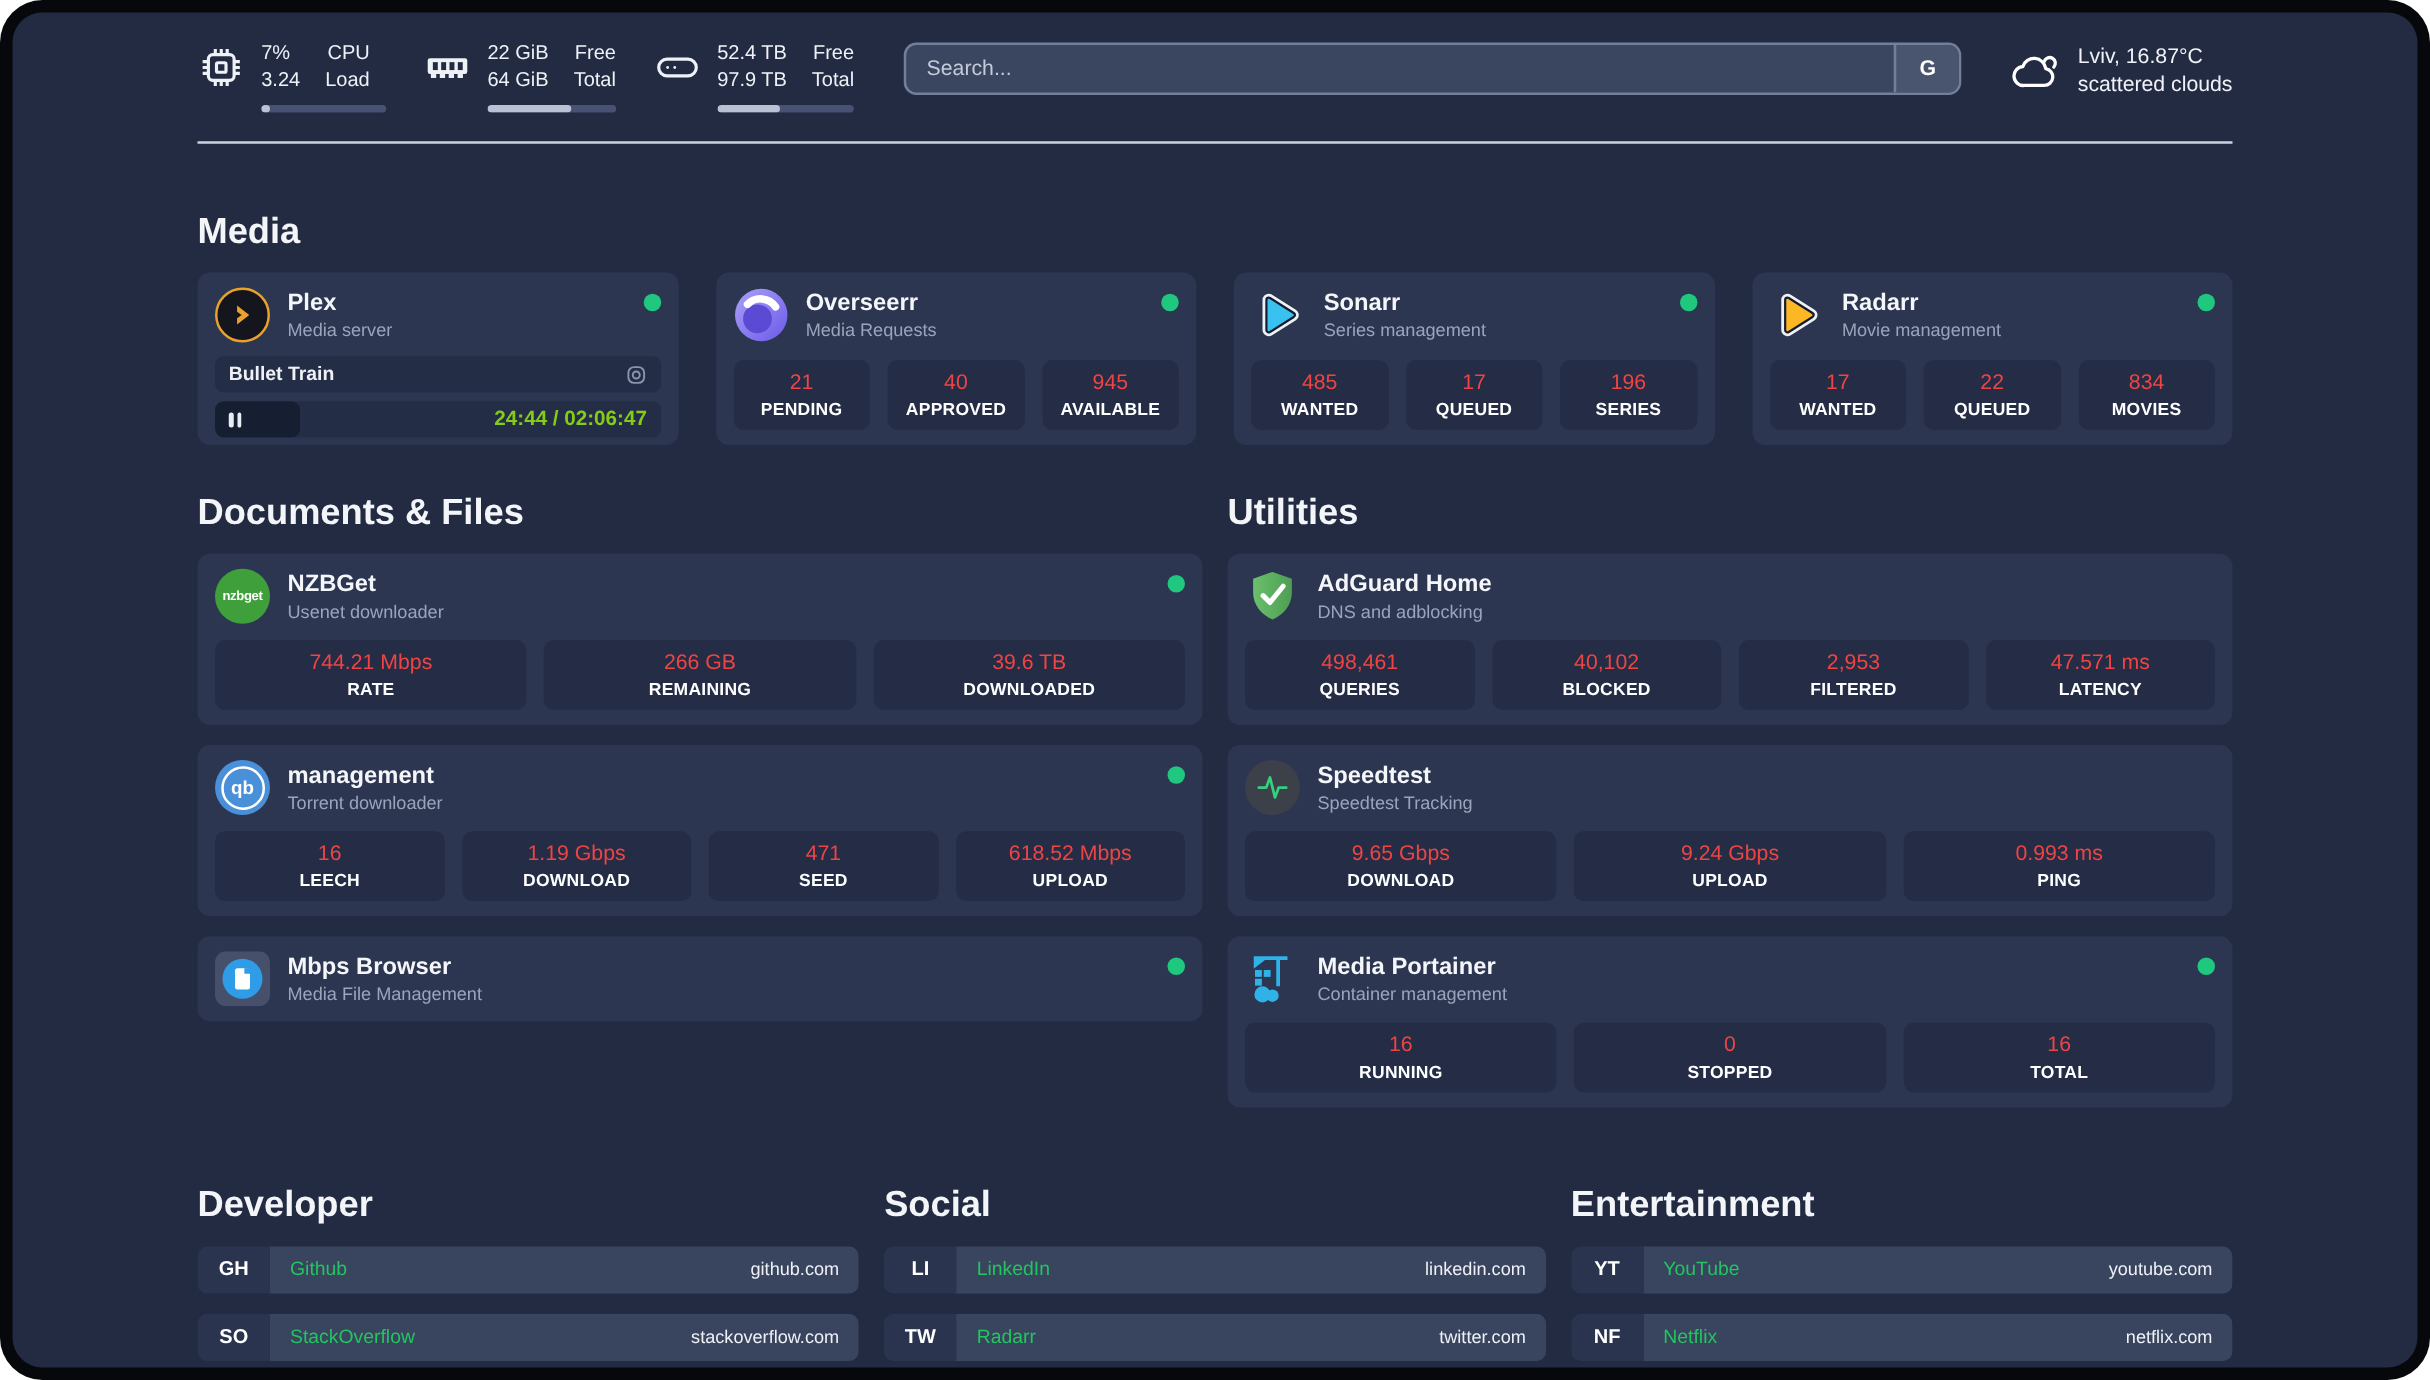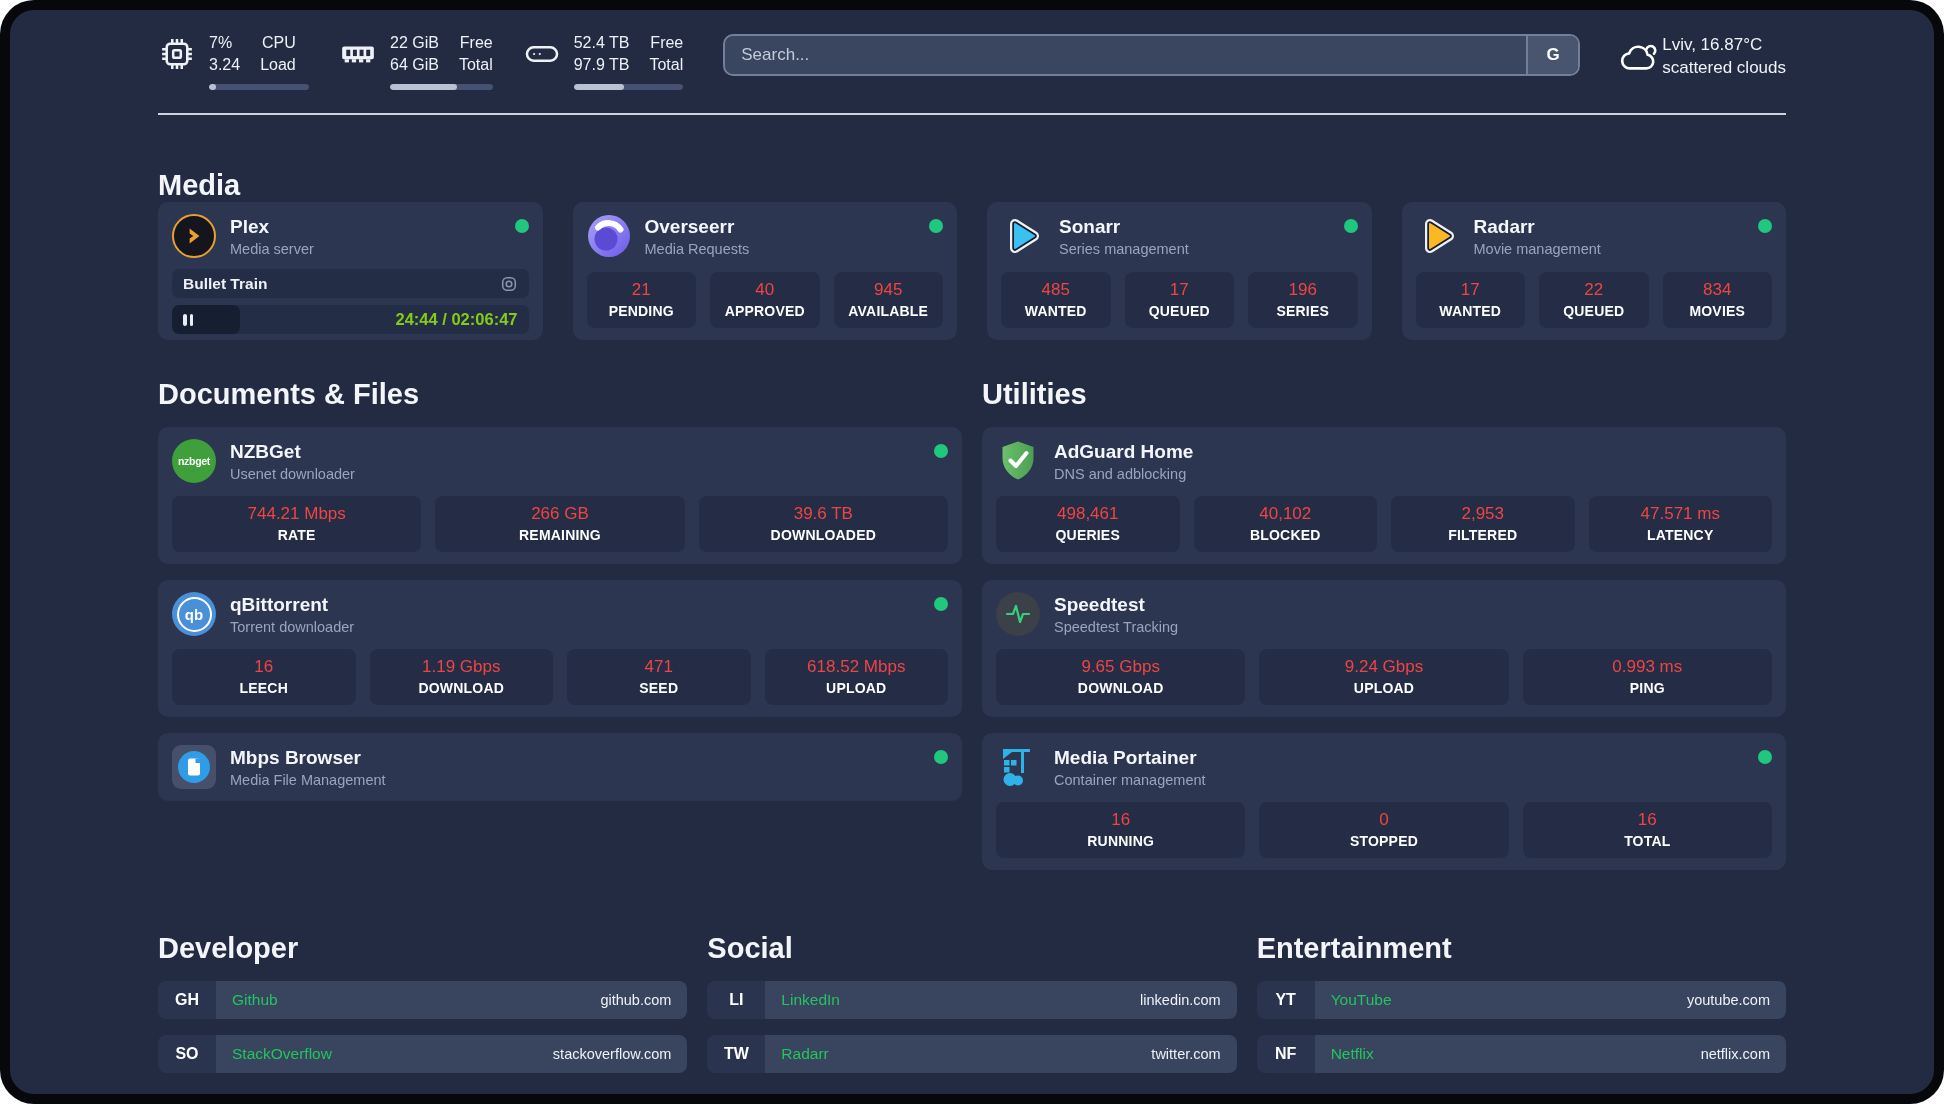--- a/index.html
+++ b/index.html
@@ -21,30 +21,30 @@
   .sys-col { display:flex; flex-direction:column; font-size:16px; color:#eef1f7; line-height:1.4; }
   .sys-col.right { text-align:right; }
   .sys-bar { height:6px; border-radius:3px; background:#47527239; background:#475272; margin-top:7px; margin-left:51px; min-width:100px; overflow:hidden; }
   .sys-fill { height:100%; background:#b9c1d4; border-radius:3px; }
 
   .search { flex:1; display:flex; align-items:stretch; height:42px; margin:2px 38px 0 10px; background:#3a4560; border:2px solid #737e9a; border-radius:10px; overflow:hidden; }
   .search input { flex:1; background:transparent; border:none; outline:none; padding:0 16px; font-size:17px; color:#e4e8f1; font-family:"Liberation Sans", sans-serif; }
   .search input::placeholder { color:#c3cada; }
   .search-engine { width:52px; display:flex; align-items:center; justify-content:center; background:#49546f; border-left:2px solid #737e9a; color:#ffffff; font-size:17px; font-weight:bold; cursor:pointer; }
 
-  .weather { display:flex; align-items:center; gap:2px; margin-top:2px; }
+  .weather { display:flex; align-items:center; gap:13px; margin-top:2px; }
   .weather-icon { width:42px; height:42px; }
   .weather-text { font-size:17px; color:#f0f2f8; line-height:1.35; }
 
   .divider { height:2px; background:#ccd2df; margin-top:15px; }
 
   
   .section-title { font-size:29px; font-weight:700; color:#f3f5f9; }
   .media-section { margin-top:54px; }
-  .cards-row { display:grid; grid-template-columns:repeat(4,1fr); gap:30px; margin-top:0; }
+  .cards-row { display:grid; grid-template-columns:repeat(4,1fr); gap:30px; margin-top:16px; }
 
   .card { background:#2c3651; border-radius:10px; padding:12px 14px; display:flex; flex-direction:column; cursor:pointer; }
   .card.fixed { height:138px; justify-content:space-between; }
   .card-head { display:flex; align-items:center; gap:14px; }
   .app-icon { width:44px; height:44px; flex:none; display:flex; align-items:center; justify-content:center; }
   .app-text { display:flex; flex-direction:column; }
   .app-name { font-size:19px; font-weight:600; color:#f4f6fa; }
   .app-desc { font-size:14.5px; color:#9ba4bb; margin-top:3px; }
   .status-dot { width:14px; height:14px; border-radius:50%; background:#1fc77f; margin-left:auto; align-self:flex-start; margin-top:5px; flex:none; }
 
@@ -360,21 +360,21 @@
         </div>
 
         <div class="card">
           <div class="card-head">
             <div class="app-icon">
                     <div class="qb-circle">
                       <div class="qb-inner">qb</div>
                     </div>
                   </div>
             <div class="app-text">
-              <div class="app-name">qBittorrent</div>
+              <div class="app-name">management</div>
               <div class="app-desc">Torrent downloader</div>
             </div>
             <span class="status-dot"></span>
           </div>
           <div class="stats">
             <div class="stat">
               <div class="stat-value">16</div>
               <div class="stat-label">LEECH</div>
             </div>
             <div class="stat">

